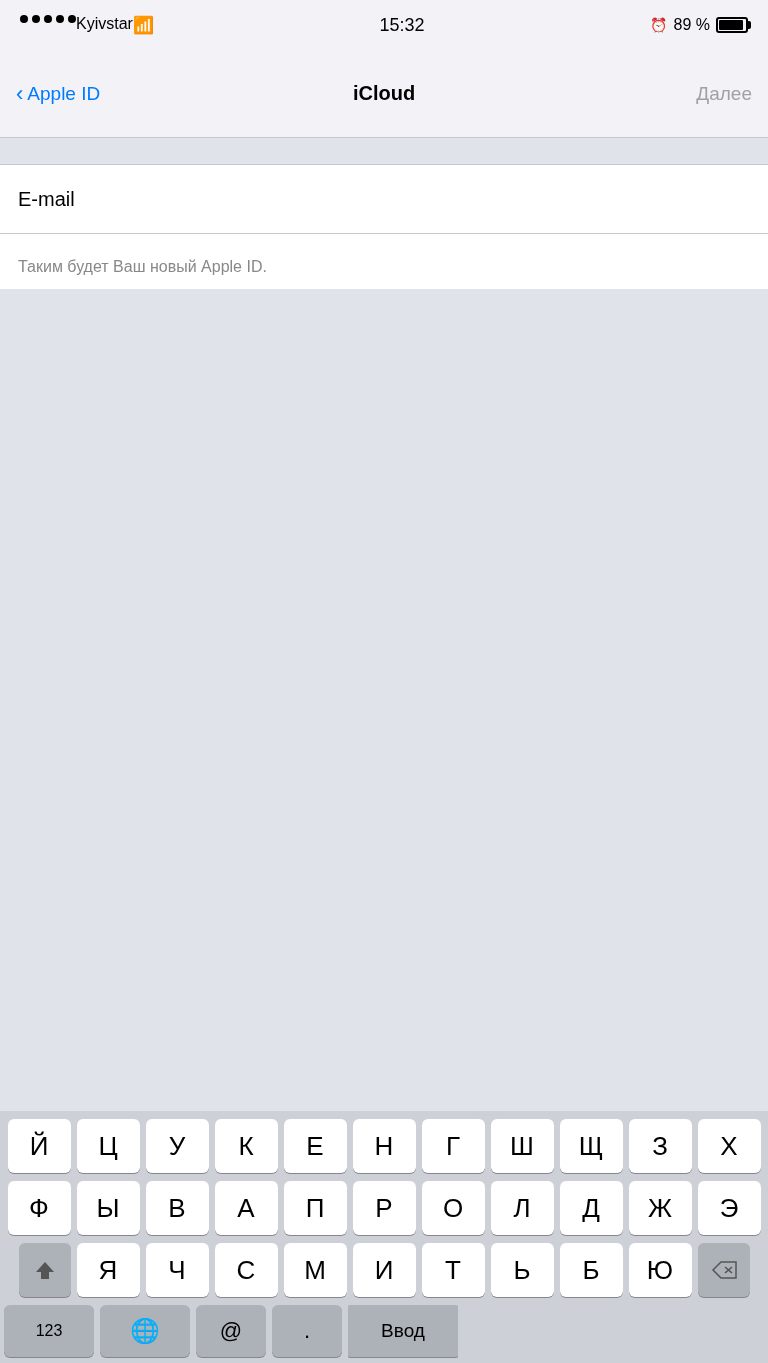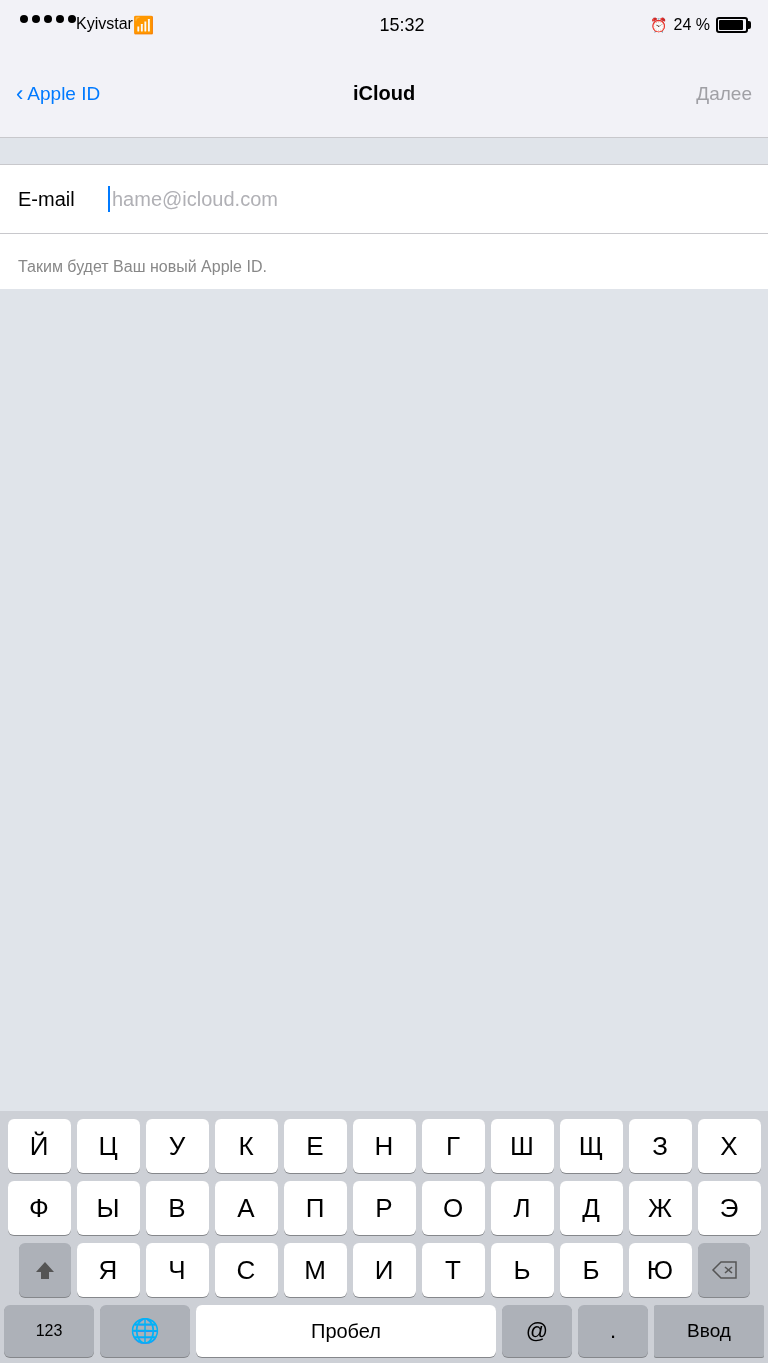--- a/index.html
+++ b/index.html
@@ -288,21 +288,21 @@
       <div class="signal-dot"></div>
       <div class="signal-dot"></div>
       <div class="signal-dot"></div>
     </div>
     <span class="carrier-name">Kyivstar</span>
     <span class="wifi-icon">📶</span>
   </div>
   <div class="status-center">15:32</div>
   <div class="status-right">
     <span class="alarm-icon">⏰</span>
-    <span class="battery-text">24 %</span>
+    <span class="battery-text">89 %</span>
     <div class="battery-box">
       <div class="battery-fill" style="width: 24px;"></div>
       <div class="battery-tip"></div>
     </div>
   </div>
 </div>
 
 <div id="nav-bar">
   <div class="nav-back">
     <span class="nav-back-chevron">‹</span>
@@ -310,24 +310,20 @@
   </div>
   <span class="nav-title">iCloud</span>
   <span class="nav-next">Далее</span>
 </div>
 
 <div id="spacer-top"></div>
 
 <div id="email-section">
   <div class="email-row">
     <span class="email-label">E-mail</span>
-    <div class="email-input-wrapper">
-      <span class="cursor-line"></span>
-      <span class="email-placeholder">hame@icloud.com</span>
-    </div>
   </div>
 </div>
 
 <div id="hint-section">
   <span class="hint-text">Таким будет Ваш новый Apple ID.</span>
 </div>
 
 <div id="middle-space"></div>
 
 <div id="keyboard">
@@ -380,18 +376,17 @@
     <path d="M10 2L2 10L10 18H25V2H10Z" stroke="#555" stroke-width="1.5" fill="none"></path>
     <line x1="14" y1="7" x2="21" y2="13" stroke="#555" stroke-width="1.5"></line>
     <line x1="21" y1="7" x2="14" y2="13" stroke="#555" stroke-width="1.5"></line>
   </svg>
       </div>
     </div>
 
   <div class="keyboard-bottom">
     <div class="key-numbers">123</div>
     <div class="key-globe">🌐</div>
-    <div class="key-space">Пробел</div>
     <div class="key-at">@</div>
     <div class="key-dot">.</div>
     <div class="key-enter">Ввод</div>
   </div>
 </div>
 
 </body></html>

